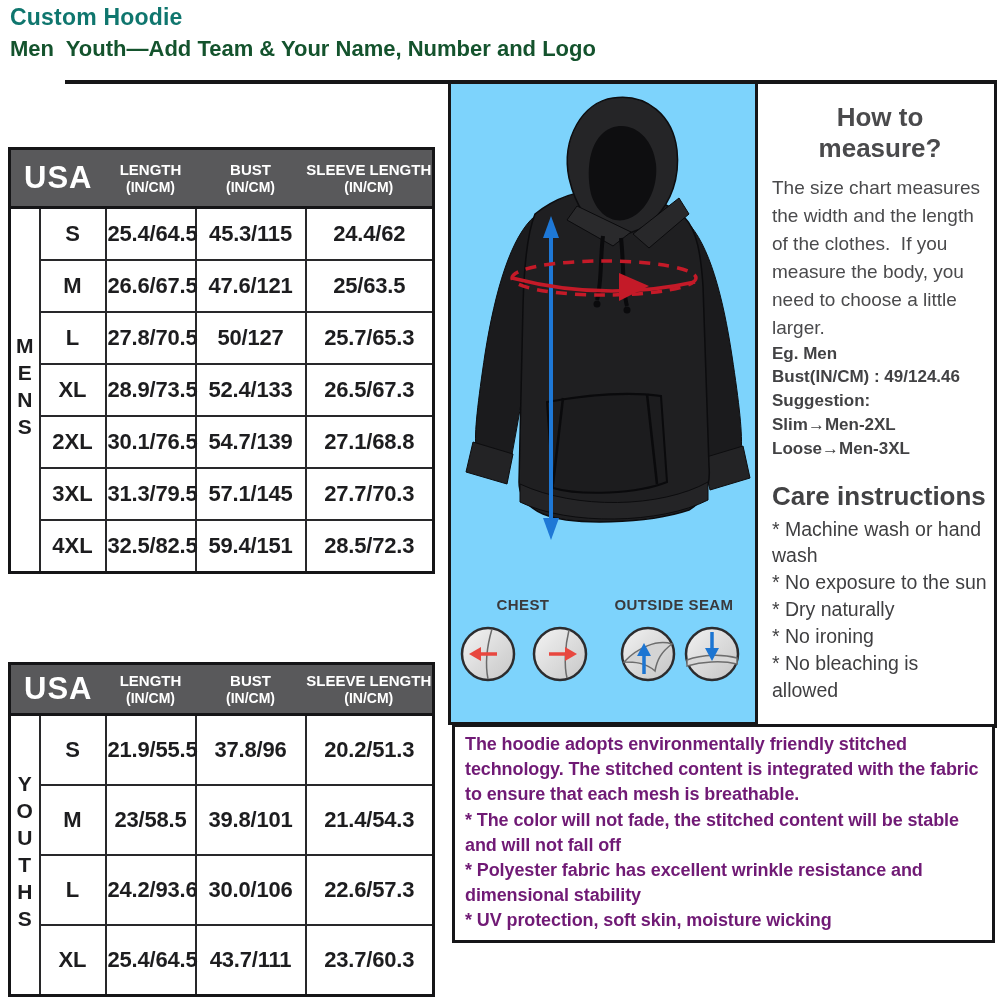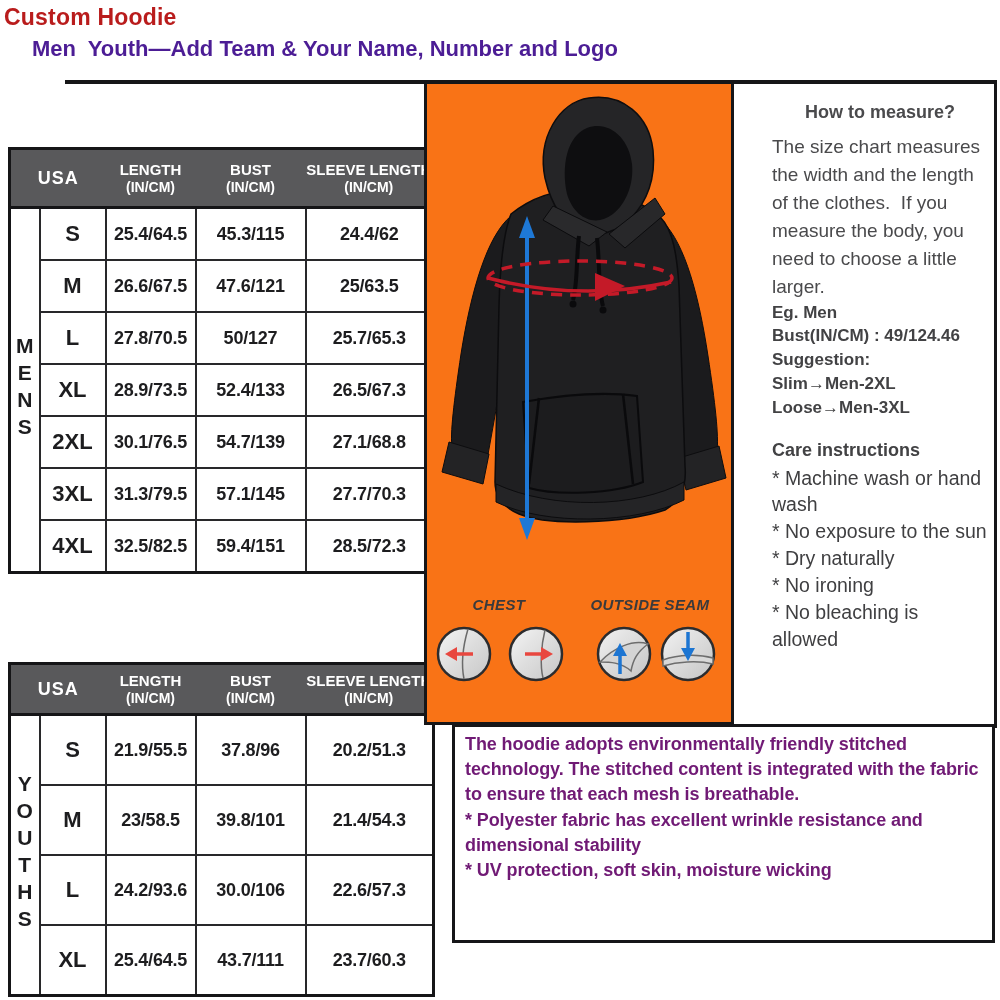--- a/index.html
+++ b/index.html
@@ -1,63 +1,63 @@
 <!DOCTYPE html>
 <html><head>
 <meta charset="utf-8">
 <style>
   html,body{margin:0;padding:0;background:#fff;}
   .page{position:relative;width:1000px;height:1000px;background:#ffffff;overflow:hidden;
         font-family:"Liberation Sans","DejaVu Sans",sans-serif;color:#3c3c3e;}
 
   
-  .title{position:absolute;left:4px;top:4px;font-size:23px;font-weight:700;color:#b91c1c;letter-spacing:.2px;}
-  .subtitle{position:absolute;left:10px;top:36px;font-size:22px;font-weight:600;color:#4c1d95;white-space:pre;margin-left:22px;}
+  .title{position:absolute;left:10px;top:4px;font-size:23px;font-weight:700;color:#0f766e;letter-spacing:.2px;}
+  .subtitle{position:absolute;left:10px;top:36px;font-size:22px;font-weight:600;color:#14532d;white-space:pre;}
 
   .top-rule{position:absolute;left:65px;top:80px;width:932px;height:4px;background:#161618;}
   .right-rule{position:absolute;left:994px;top:80px;width:3px;height:648px;background:#161618;}
 
   
   .size-table{position:absolute;left:8px;border-collapse:collapse;table-layout:fixed;width:424px;background:#fff;
               border:3px solid #151517;}
   .size-table th{background:#59595b;color:#ffffff;border:0;border-bottom:3px solid #151517;vertical-align:middle;}
-  th.usa{font-size:18px;font-weight:700;letter-spacing:1px;}
+  th.usa{font-size:31px;font-weight:700;letter-spacing:1px;}
   th.col-h{font-size:15px;font-weight:700;line-height:1.18;padding:0 0;}
   th.col-h .unit{display:block;font-size:14px;font-weight:700;}
   .size-table td{border:2px solid #28282a;text-align:center;vertical-align:middle;color:#1d1d1f;background:#fff;}
   td.group{width:30px;}
   .vert-label{writing-mode:vertical-rl;text-orientation:upright;font-size:21px;font-weight:700;
               letter-spacing:4px;color:#1d1d1f;line-height:1;}
   td.size{font-size:22px;font-weight:700;}
-  td.val{font-size:18px;font-weight:700;letter-spacing:-0.2px;}
+  td.val{font-size:22px;font-weight:700;letter-spacing:-0.2px;}
   .mens-tbl{top:147px;}
   .mens-tbl thead th{height:54px;}
   .mens-tbl td{height:48px;}
   .youths-tbl{top:662px;}
   .youths-tbl thead th{height:46px;}
   .youths-tbl td{height:66px;}
 
   
-  .hoodie-panel{position:absolute;left:424px;top:84px;width:304px;height:638px;background:#f97316;
-                border-left:3px solid #161618;border-right:3px solid #161618;border-bottom:3px solid #161618;font-style:italic;}
+  .hoodie-panel{position:absolute;left:448px;top:84px;width:304px;height:638px;background:#7dd3fc;
+                border-left:3px solid #161618;border-right:3px solid #161618;border-bottom:3px solid #161618;}
   .hoodie-art{position:absolute;left:0;top:2px;}
   .measure-labels{position:absolute;top:512px;left:0;width:100%;height:20px;}
   .m-label{position:absolute;font-size:15px;font-weight:700;color:#3a3a3c;letter-spacing:.4px;}
   .m-label.chest{left:22px;width:100px;text-align:center;}
   .m-label.seam{left:158px;width:130px;text-align:center;}
   .measure-icons{position:absolute;top:540px;left:0;width:100%;height:64px;}
   .m-icon{position:absolute;top:0;}
 
   
   .measure-panel{position:absolute;left:758px;top:84px;width:236px;height:638px;padding:14px 6px 0 14px;
                  box-sizing:border-box;color:#4a4a4c;}
-  .htm-title{font-size:18px;font-weight:600;text-align:center;color:#4a4a4c;margin:4px 0 10px 0;}
+  .htm-title{font-size:26px;font-weight:600;text-align:center;color:#4a4a4c;margin:4px 0 10px 0;}
   .htm-body{font-size:19px;line-height:1.47;white-space:pre-wrap;}
   .htm-example{font-size:17px;font-weight:700;line-height:1.4;color:#424244;}
-  .care-title{margin-top:20px;font-size:18px;font-weight:600;color:#424244;}
+  .care-title{margin-top:20px;font-size:26px;font-weight:600;color:#424244;}
   .care-list{margin-top:4px;font-size:19.5px;line-height:1.38;color:#3f3f41;}
   .care-list div{margin:0;}
 
   
   .features-box{position:absolute;left:452px;top:724px;width:543px;height:219px;box-sizing:border-box;
                 border:3px solid #161618;padding:5px 8px 0 10px;color:#701a75;}
   .features-box .line{font-size:18px;font-weight:700;line-height:1.4;letter-spacing:-0.1px;}
 </style>
 </head>
 <body>
@@ -288,17 +288,18 @@
       <div>* Machine wash or hand wash</div>
       <div>* No exposure to the sun</div>
       <div>* Dry naturally</div>
       <div>* No ironing</div>
       <div>* No bleaching is allowed</div>
     </div>
   </div>
 
   <div class="features-box">
     <div class="line">The hoodie adopts environmentally friendly stitched technology. The stitched content is integrated with the fabric to ensure that each mesh is breathable.</div>
+    <div class="line">* The color will not fade, the stitched content will be stable and will not fall off</div>
     <div class="line">* Polyester fabric has excellent wrinkle resistance and dimensional stability</div>
     <div class="line">* UV protection, soft skin, moisture wicking</div>
   </div>
 
 </div>
 
 </body></html>

